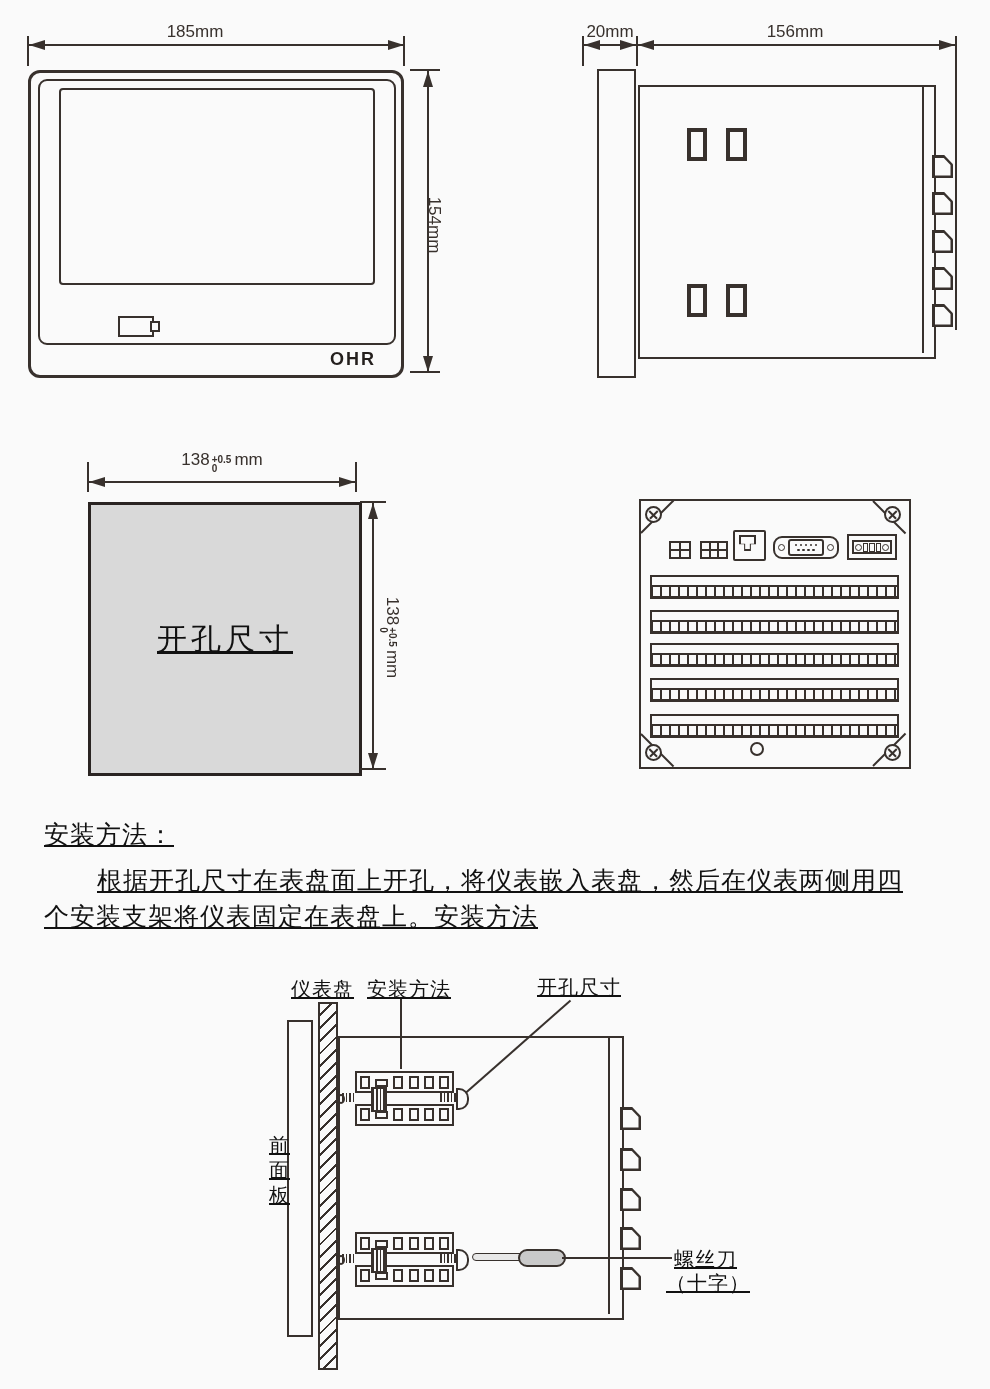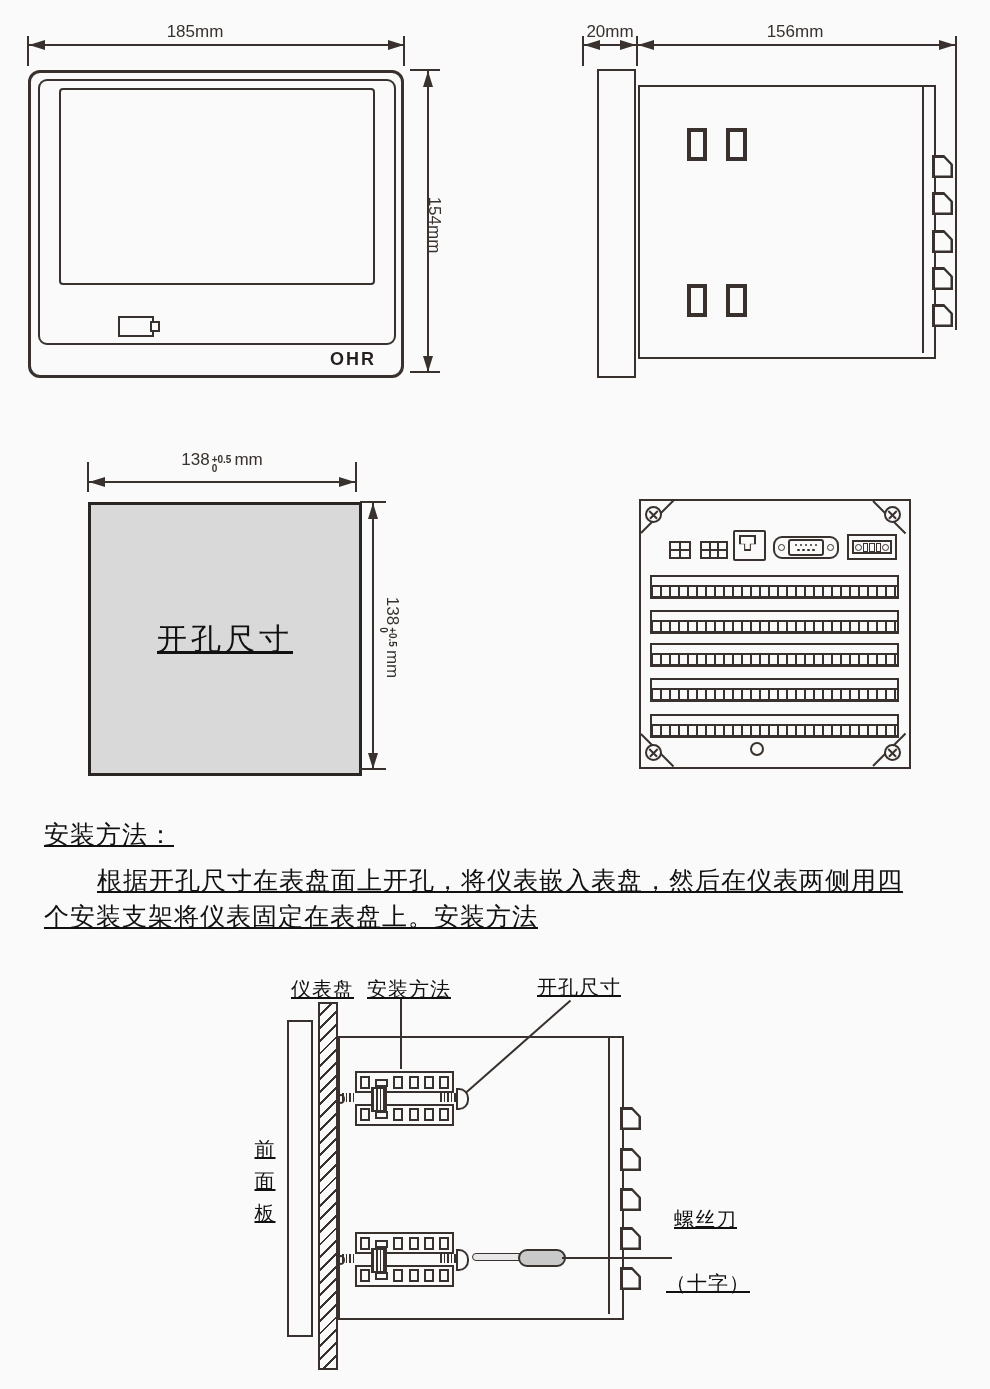--- a/index.html
+++ b/index.html
@@ -329,19 +329,19 @@
       <div class="bk-nut"></div>
       <div class="bk-th lft"></div>
       <div class="bk-cap"></div>
       <div class="bk-th rgt"></div>
       <div class="bk-head"></div>
     </div>
 
     <div class="sd-shaft" style="left:472px;top:1253px;width:50px"></div>
     <div class="sd-handle" style="left:518px;top:1249px;width:44px"></div>
     <div class="hl" style="left:562px;top:1257px;width:110px"></div>
-    <div class="lab cn" style="left:674px;top:1206px">螺丝刀</div>
+    <div class="lab cn" style="left:674px;top:1246px">螺丝刀</div>
     <div class="lab cn" style="left:666px;top:1270px">（十字）</div>
 
-    <div class="lab cn" style="left:252px;top:1133px;width:26px;white-space:normal;line-height:32px;text-align:center">前面板</div>
+    <div class="lab cn" style="left:264px;top:1133px;width:26px;white-space:normal;line-height:25px;text-align:right">前面板</div>
   </div>
 
 </div>
 
 </body></html>

